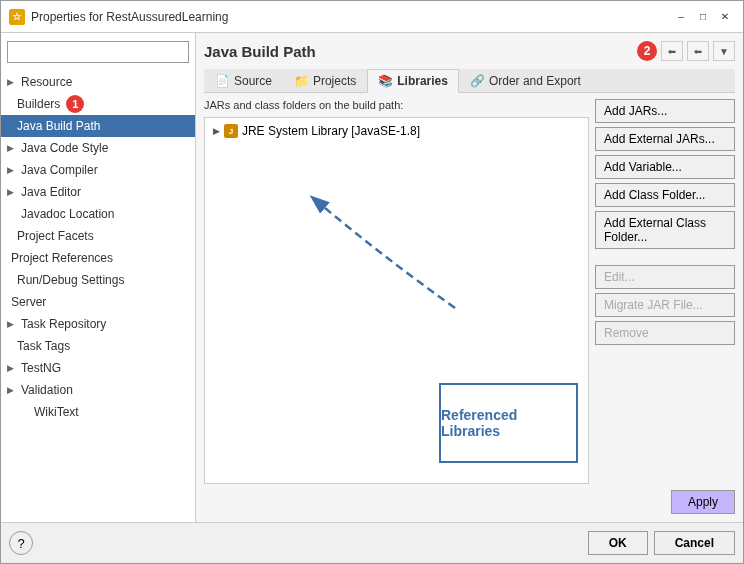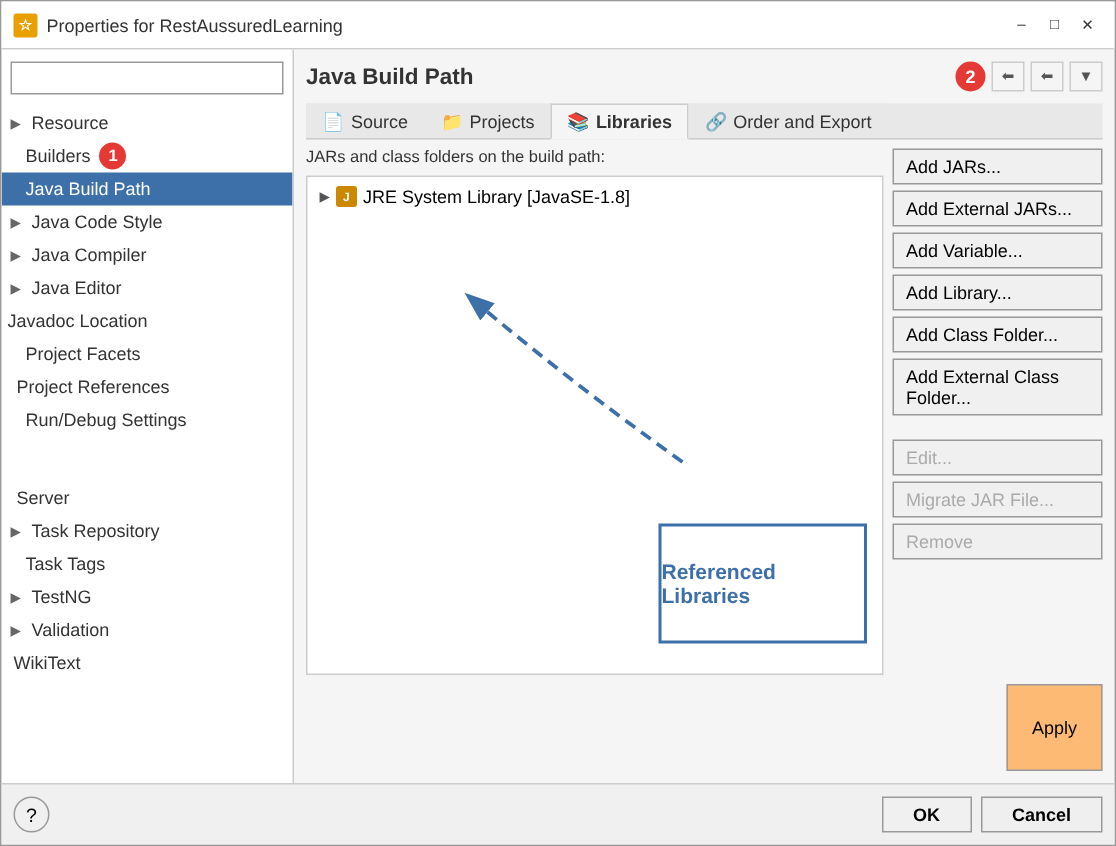--- a/index.html
+++ b/index.html
@@ -349,25 +349,25 @@
       cursor: pointer;
       font-size: 12px;
       font-weight: bold;
     }
 
     .ok-btn {
       background: #f0f0f0;
     }
 
     .apply-btn {
-      padding: 21px 16px;
+      padding: 4px 16px;
       border: 1px solid #999;
       cursor: pointer;
       font-size: 12px;
-      background: #fdba74;
+      background: #c4b5fd;
     }
 
     .apply-row {
       display: flex;
       justify-content: flex-end;
       margin-top: 6px;
       margin-right: 0;
     }
   </style>
 </head>
@@ -411,51 +411,51 @@
             <span>Java Code Style</span>
           </div>
           <div class="sidebar-item has-arrow" style="padding-left: 6px;">
             <span class="arrow">▶</span>
             <span>Java Compiler</span>
           </div>
           <div class="sidebar-item has-arrow" style="padding-left: 6px;">
             <span class="arrow">▶</span>
             <span>Java Editor</span>
           </div>
-          <div class="sidebar-item" style="padding-left: 4px;">
+          <div class="sidebar-item" style="padding-left: 20px;">
             <span>Javadoc Location</span>
           </div>
           <div class="sidebar-item" style="padding-left: 16px;">
             <span>Project Facets</span>
           </div>
           <div class="sidebar-item" style="">
             <span>Project References</span>
           </div>
           <div class="sidebar-item" style="padding-left: 16px;">
             <span>Run/Debug Settings</span>
           </div>
-          <div class="sidebar-item" style=" margin-top: 30px;">
+          <div class="sidebar-item" style="">
             <span>Server</span>
           </div>
           <div class="sidebar-item has-arrow" style="padding-left: 6px;">
             <span class="arrow">▶</span>
             <span>Task Repository</span>
           </div>
           <div class="sidebar-item" style="padding-left: 16px;">
             <span>Task Tags</span>
           </div>
           <div class="sidebar-item has-arrow" style="padding-left: 6px;">
             <span class="arrow">▶</span>
             <span>TestNG</span>
           </div>
           <div class="sidebar-item has-arrow" style="padding-left: 6px;">
             <span class="arrow">▶</span>
             <span>Validation</span>
           </div>
-          <div class="sidebar-item" style="padding-left: 8px;">
+          <div class="sidebar-item" style="padding-left: 33px;">
             <span>WikiText</span>
           </div>
         </div>
     </div>
 
     <div class="main-panel">
 
       <div class="panel-header">
         <span class="panel-title">Java Build Path</span>
         <div class="header-right">
@@ -507,21 +507,20 @@
             <div class="referenced-box">
               <span>Referenced Libraries</span>
             </div>
           </div>
         </div>
 
         <div class="buttons-panel" id="buttons-panel">
         <button class="action-btn">Add JARs...</button>
             <button class="action-btn">Add External JARs...</button>
             <button class="action-btn">Add Variable...</button>
-            <button class="action-btn">Add Library...</button>
             <button class="action-btn">Add Class Folder...</button>
             <button class="action-btn">Add External Class Folder...</button>
             <div class="spacer"></div>
             <button class="action-btn disabled" disabled="">Edit...</button>
             <button class="action-btn disabled" disabled="">Migrate JAR File...</button>
             <button class="action-btn disabled" disabled="">Remove</button>
           </div>
       </div>
 
       <div class="apply-row">

